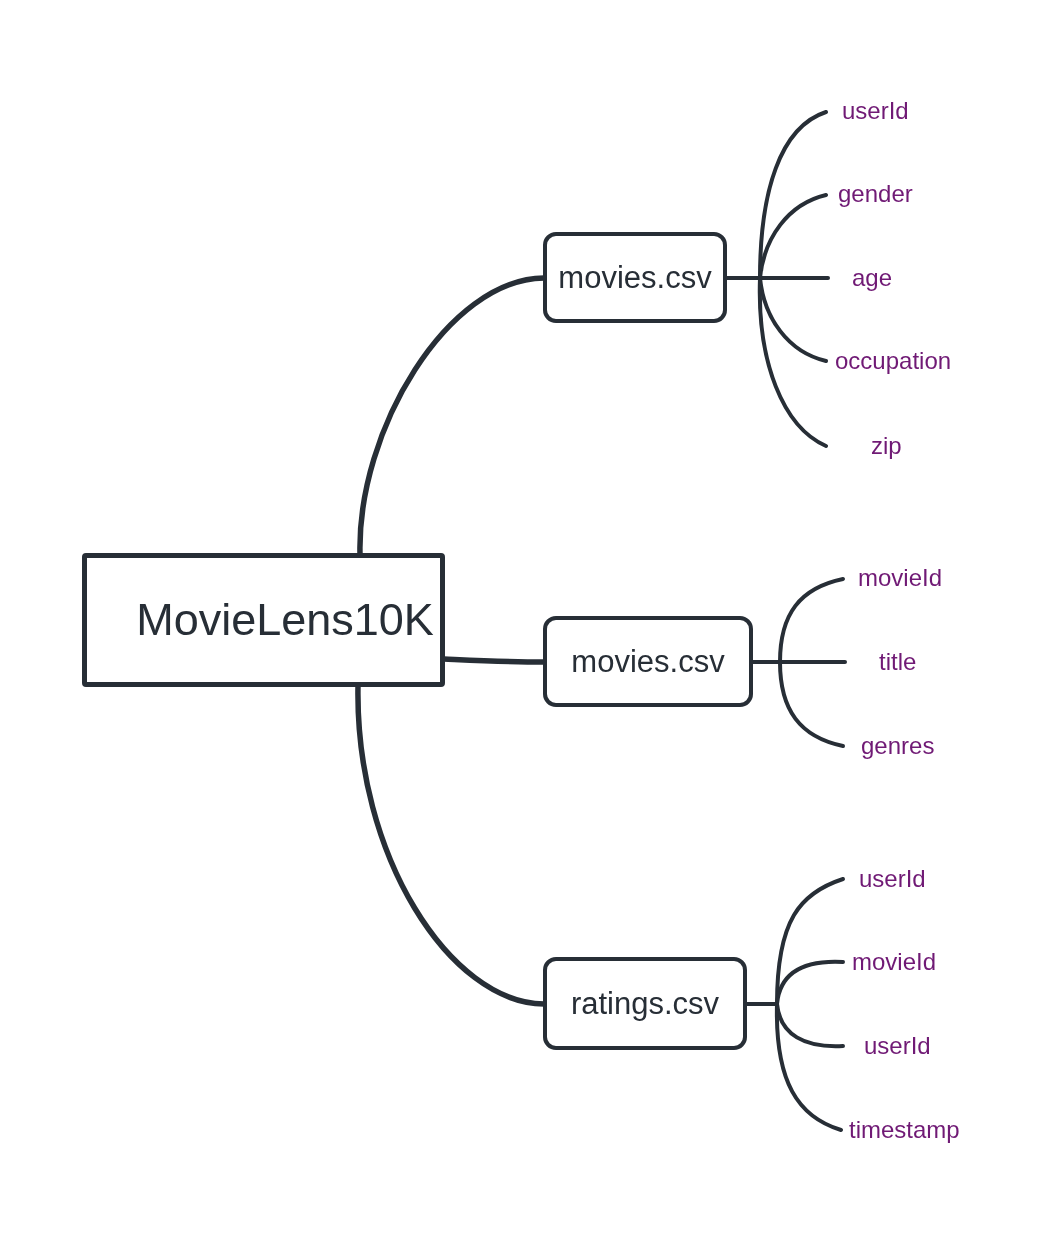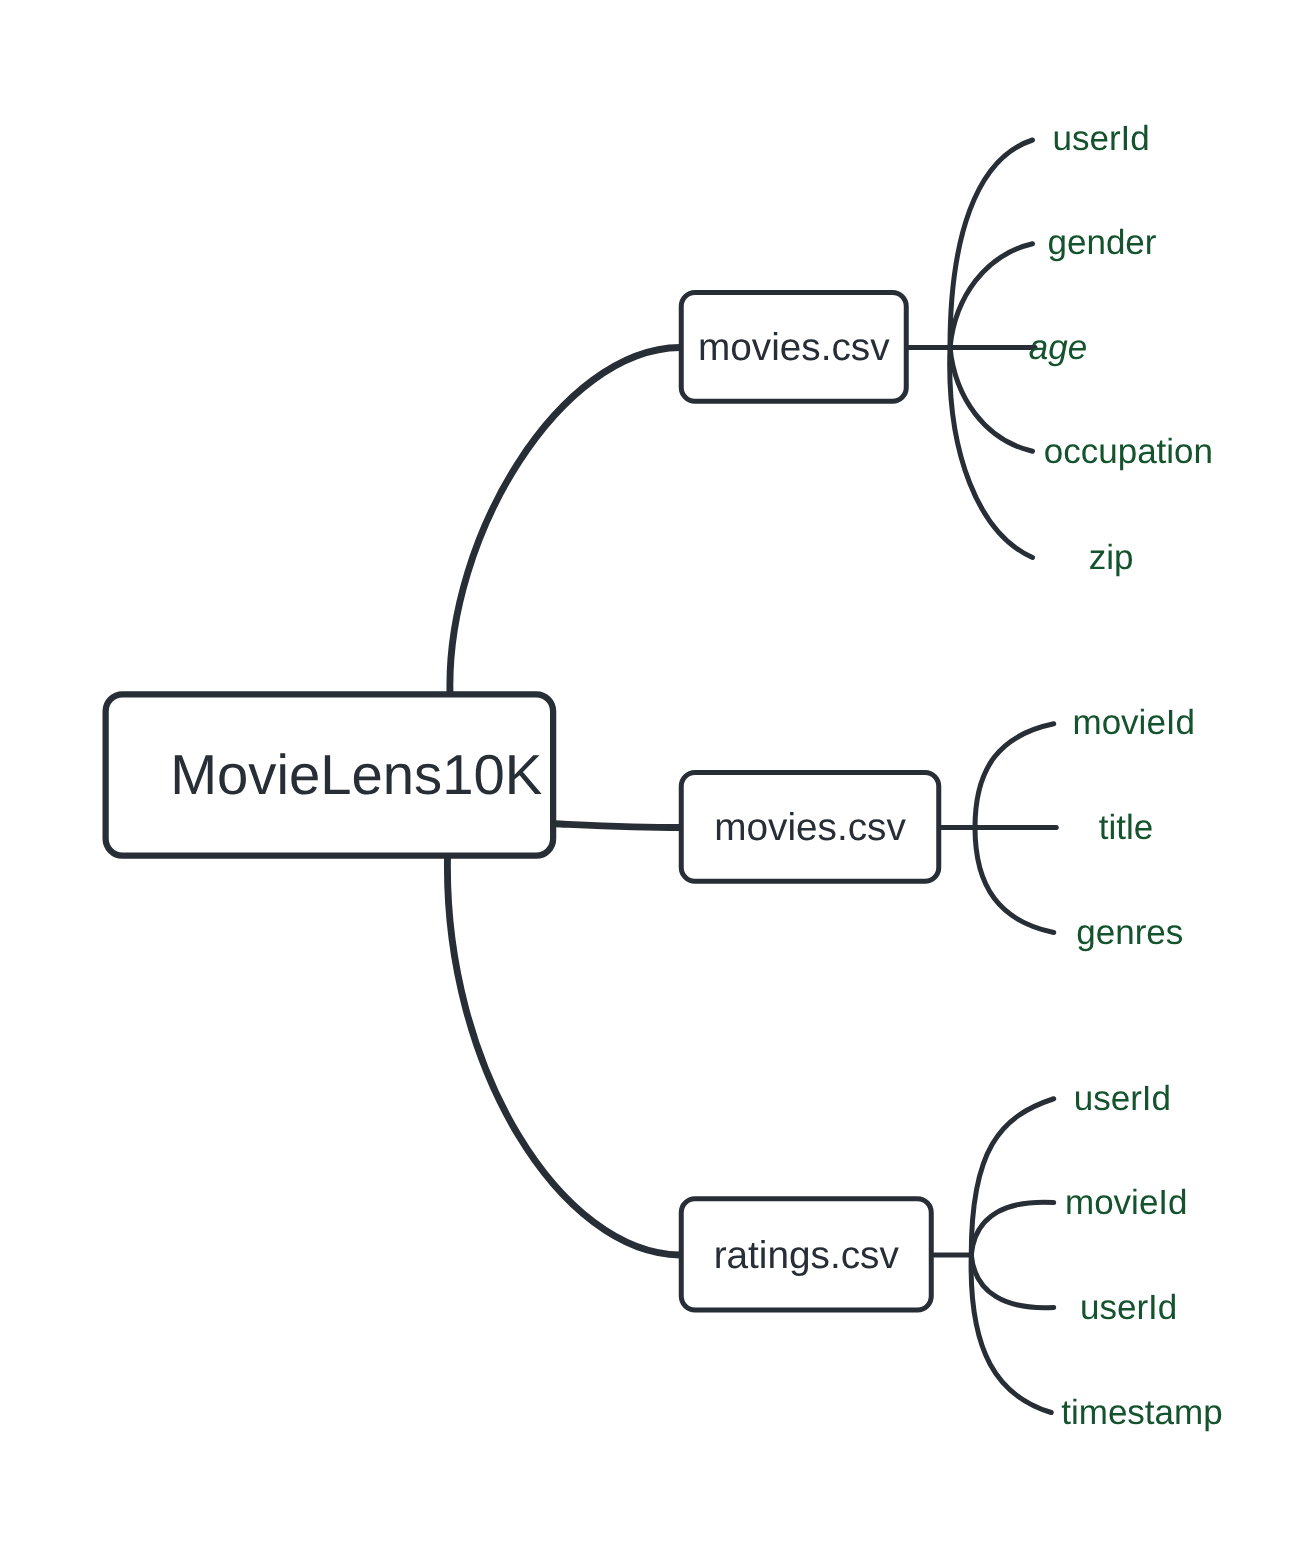--- a/index.html
+++ b/index.html
@@ -14,34 +14,34 @@
   }
   .branch{stroke-width:4px;}
   .trunk{stroke-width:5.5px;}
   .node{
     position:absolute;display:flex;align-items:center;justify-content:center;
     border:4.5px solid #272e36;border-radius:13px;background:#ffffff;
     color:#272e36;box-sizing:border-box;white-space:nowrap;
   }
   .node.root{
     left:82px;top:553px;width:363px;height:134px;
-    font-size:45px;border-width:5px;border-radius:16px;padding-left:43px;
+    font-size:45px;border-width:5px;border-radius:4px;padding-left:43px;
   }
   .node.file{font-size:31px;}
   .node.users{left:543px;top:232px;width:184px;height:91px;}
   .node.movies{left:543px;top:616px;width:210px;height:91px;}
   .node.ratings{left:543px;top:957px;width:204px;height:93px;}
   .leaf{
     position:absolute;transform:translateY(-50%);
-    font-size:28px;color:#14532d;white-space:nowrap;line-height:1;
+    font-size:24px;color:#701a75;white-space:nowrap;line-height:1;
   }
   
   .lf-u0{left:842px;top:111px;}
   .lf-u1{left:838px;top:194px;}
-  .lf-u2{left:823px;top:278px;font-style:italic;}
+  .lf-u2{left:852px;top:278px;}
   .lf-u3{left:835px;top:361px;}
   .lf-u4{left:858px;top:446px;margin-left:13px;}
   
   .lf-m0{left:858px;top:578px;}
   .lf-m1{left:879px;top:662px;}
   .lf-m2{left:861px;top:746px;}
   
   .lf-r0{left:859px;top:879px;}
   .lf-r1{left:852px;top:962px;}
   .lf-r2{left:864px;top:1046px;}

